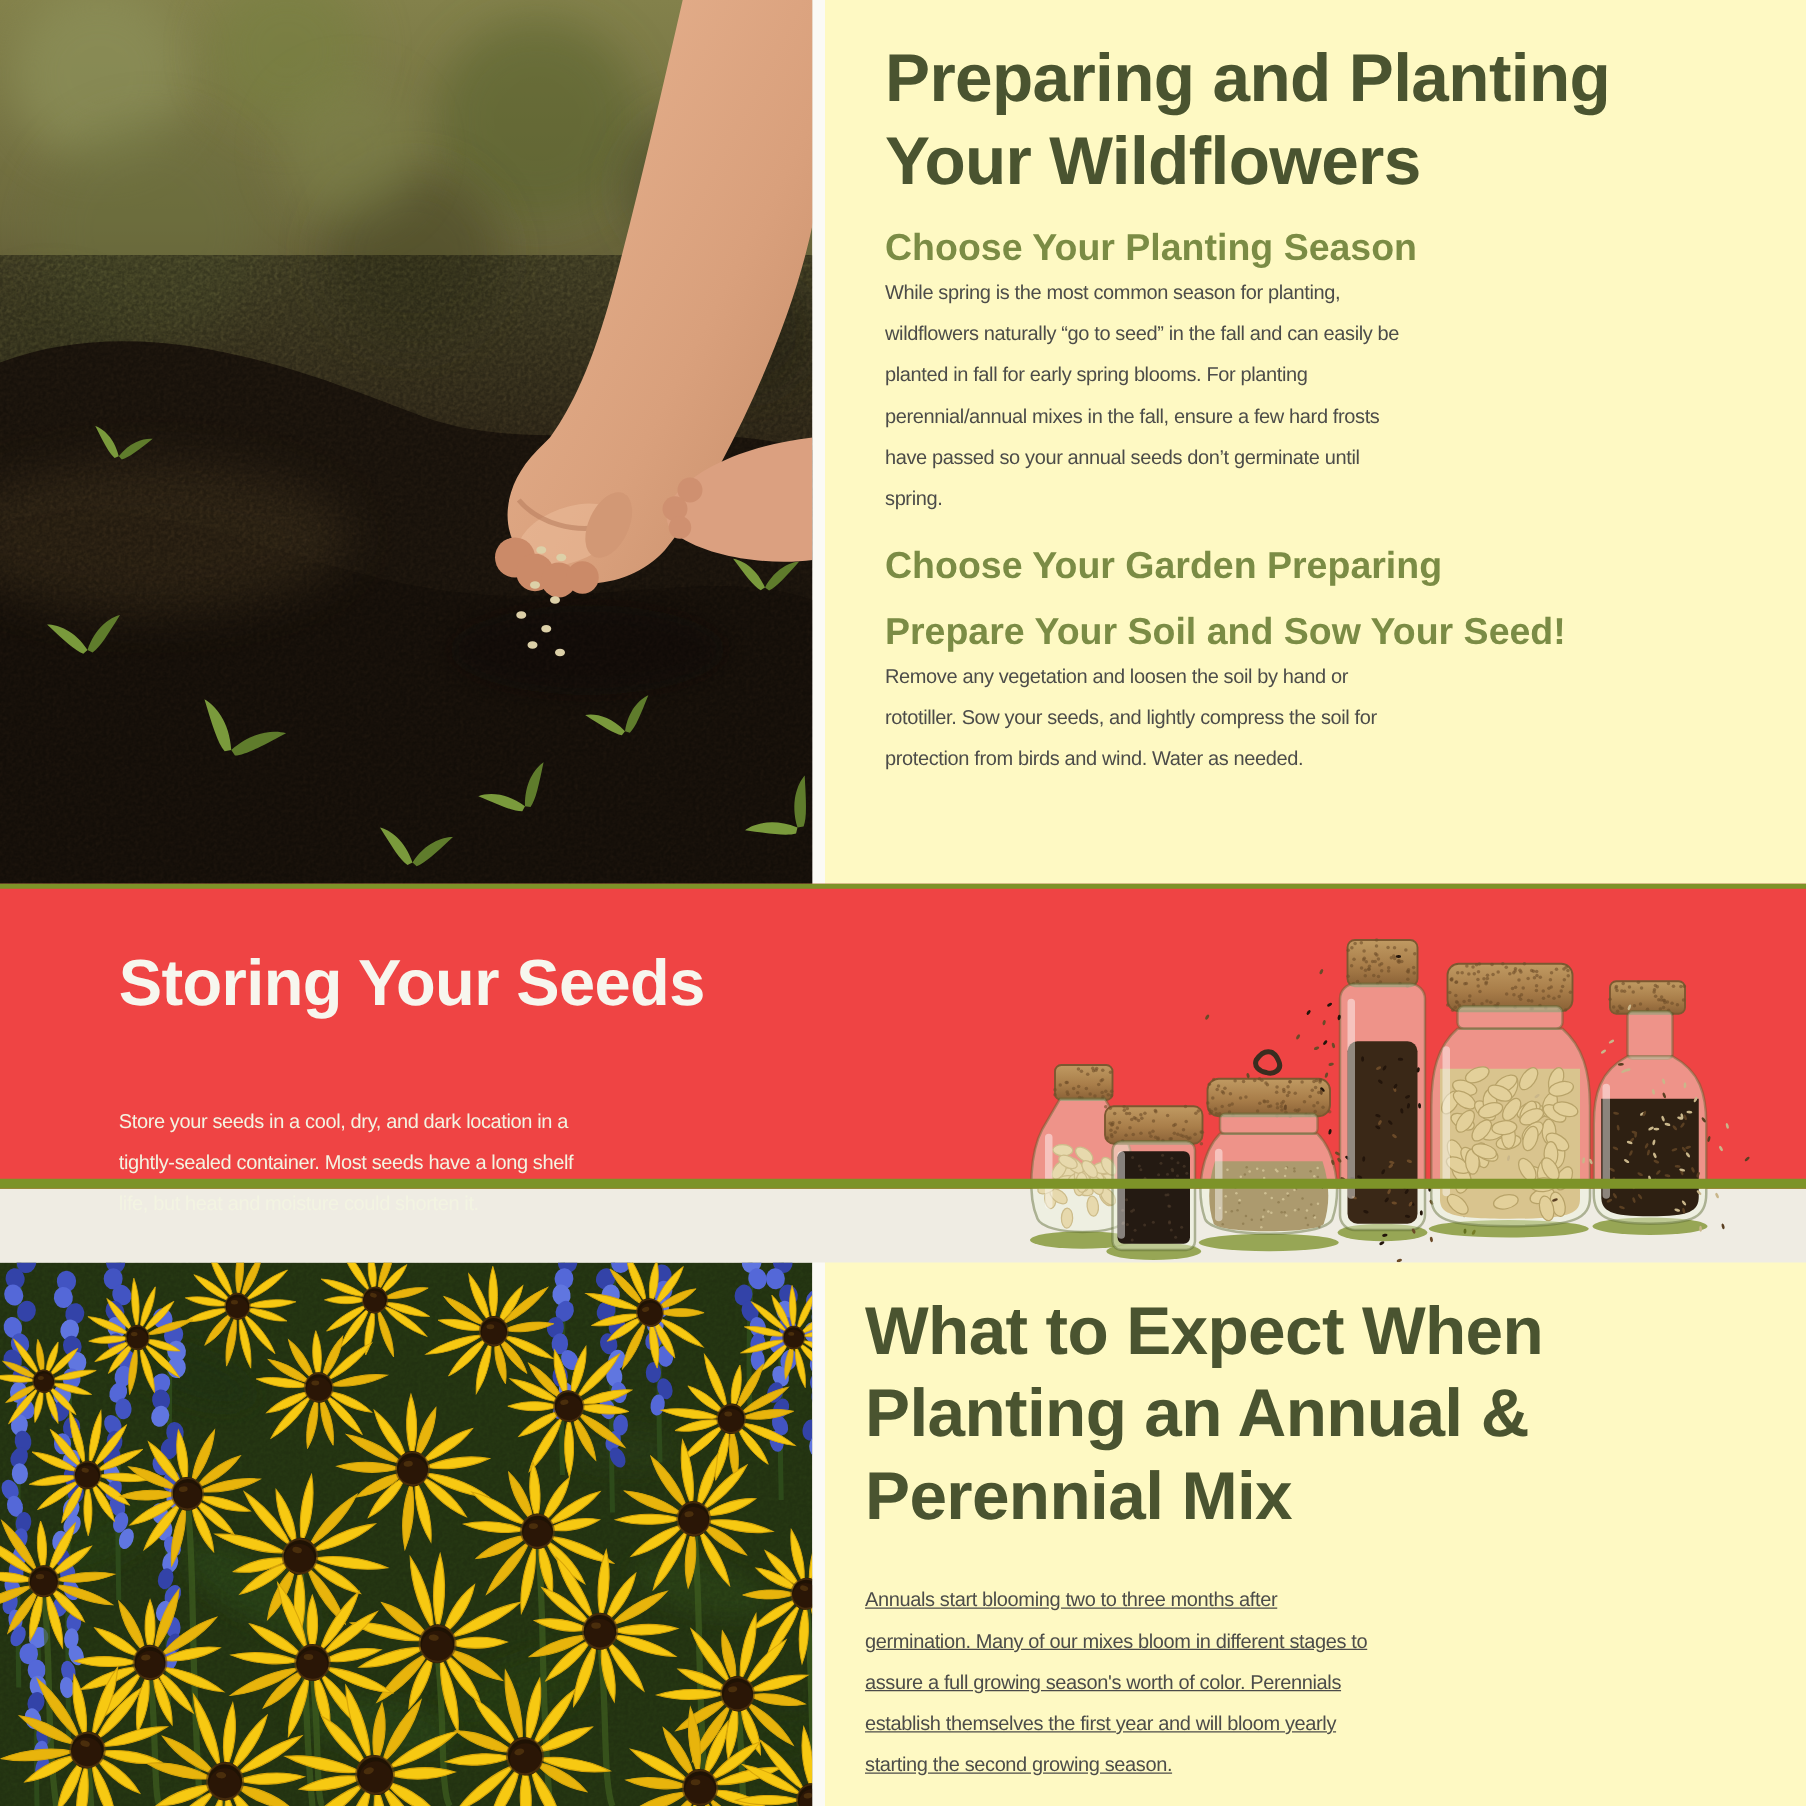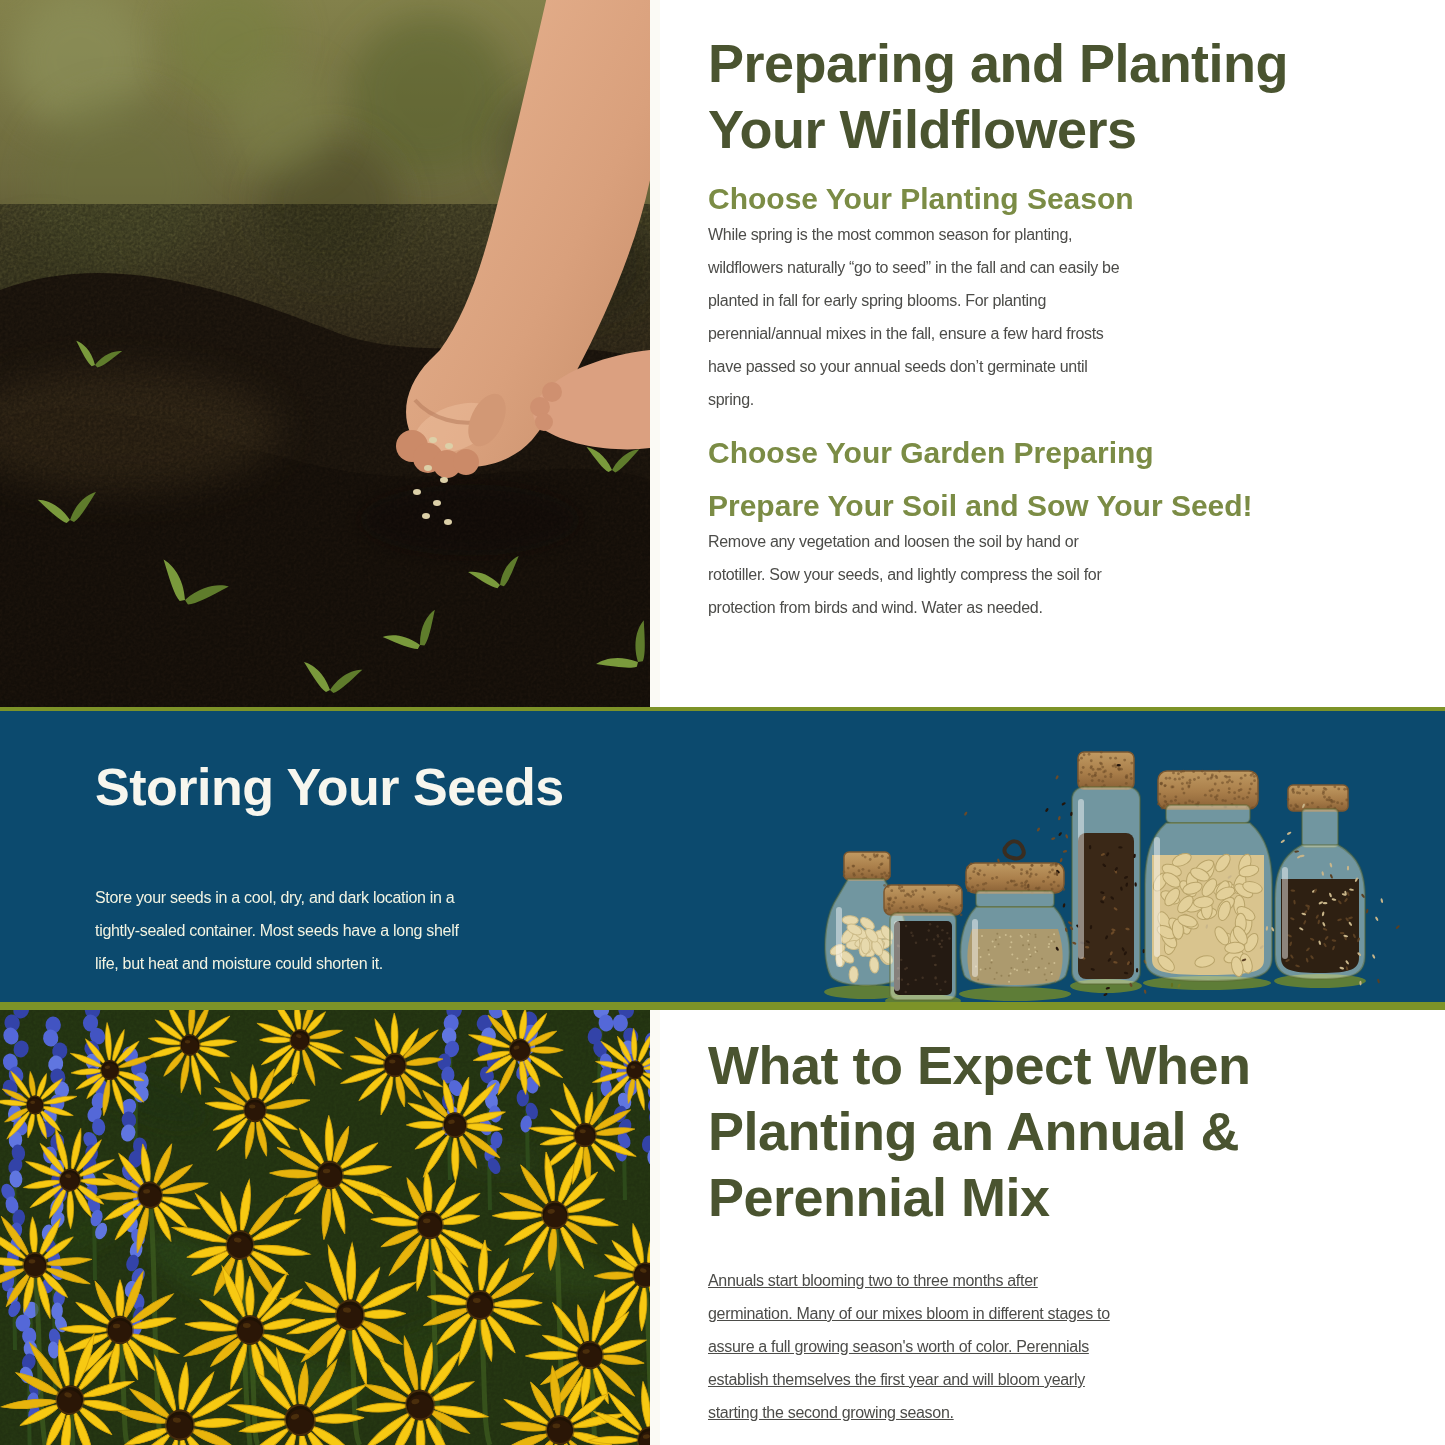--- a/index.html
+++ b/index.html
@@ -1,34 +1,34 @@
 <!DOCTYPE html>
 <html><head>
 <meta charset="utf-8">
 <style>
   html,body{margin:0;padding:0;}
   body{width:1445px;height:1445px;background:#efece3;font-family:"Liberation Sans",sans-serif;}
   .canvas{position:relative;width:1445px;height:1445px;overflow:hidden;background:#efece3;}
 
   
   .top-row{position:absolute;left:0;top:0;width:1445px;height:707px;}
-  .band{position:absolute;left:0;top:707px;width:1445px;height:303px;background:#0c4a6e;}
+  .band{position:absolute;left:0;top:707px;width:1445px;height:244px;background:#ef4444;}
   .band::before{content:"";position:absolute;left:0;top:0;width:100%;height:4px;background:#7d9328;}
   .band::after{content:"";position:absolute;left:0;bottom:0;width:100%;height:8px;background:#7d9328;}
   .bottom-row{position:absolute;left:0;top:1010px;width:1445px;height:435px;}
 
   
   .photo{position:absolute;left:0;top:0;width:650px;overflow:hidden;}
   .photo svg{display:block;}
   .divider-v{position:absolute;left:650px;top:0;width:10px;background:#fbfaf5;}
 
   
-  .panel{position:absolute;left:660px;width:785px;box-sizing:border-box;background:#ffffff;}
+  .panel{position:absolute;left:660px;width:785px;box-sizing:border-box;background:#fef9c3;}
   .panel.top{top:0;height:707px;padding:30px 40px 0 48px;}
-  .panel.bottom{top:0;height:435px;padding:22px 40px 0 48px;}
+  .panel.bottom{top:0;height:435px;padding:22px 40px 0 32px;}
   h1.big{font-size:54px;line-height:66px;font-weight:700;color:#4a5430;margin:0;
          white-space:pre-line;letter-spacing:-0.5px;}
   h3.sub{font-size:30px;line-height:33px;font-weight:700;color:#7b8c45;margin:20px 0 0 0;}
   p.body{font-size:16px;line-height:33px;color:#4c4c49;margin:3px 0 0 0;
          white-space:pre-line;letter-spacing:-0.3px;}
   .panel.bottom p.body{margin-top:34px;text-decoration:underline;}
 
   
   .band-text{position:absolute;left:95px;top:50px;width:648px;}
   h2.storing{font-size:52px;line-height:60px;font-weight:700;color:#f7f6ee;margin:0;letter-spacing:-0.5px;}

